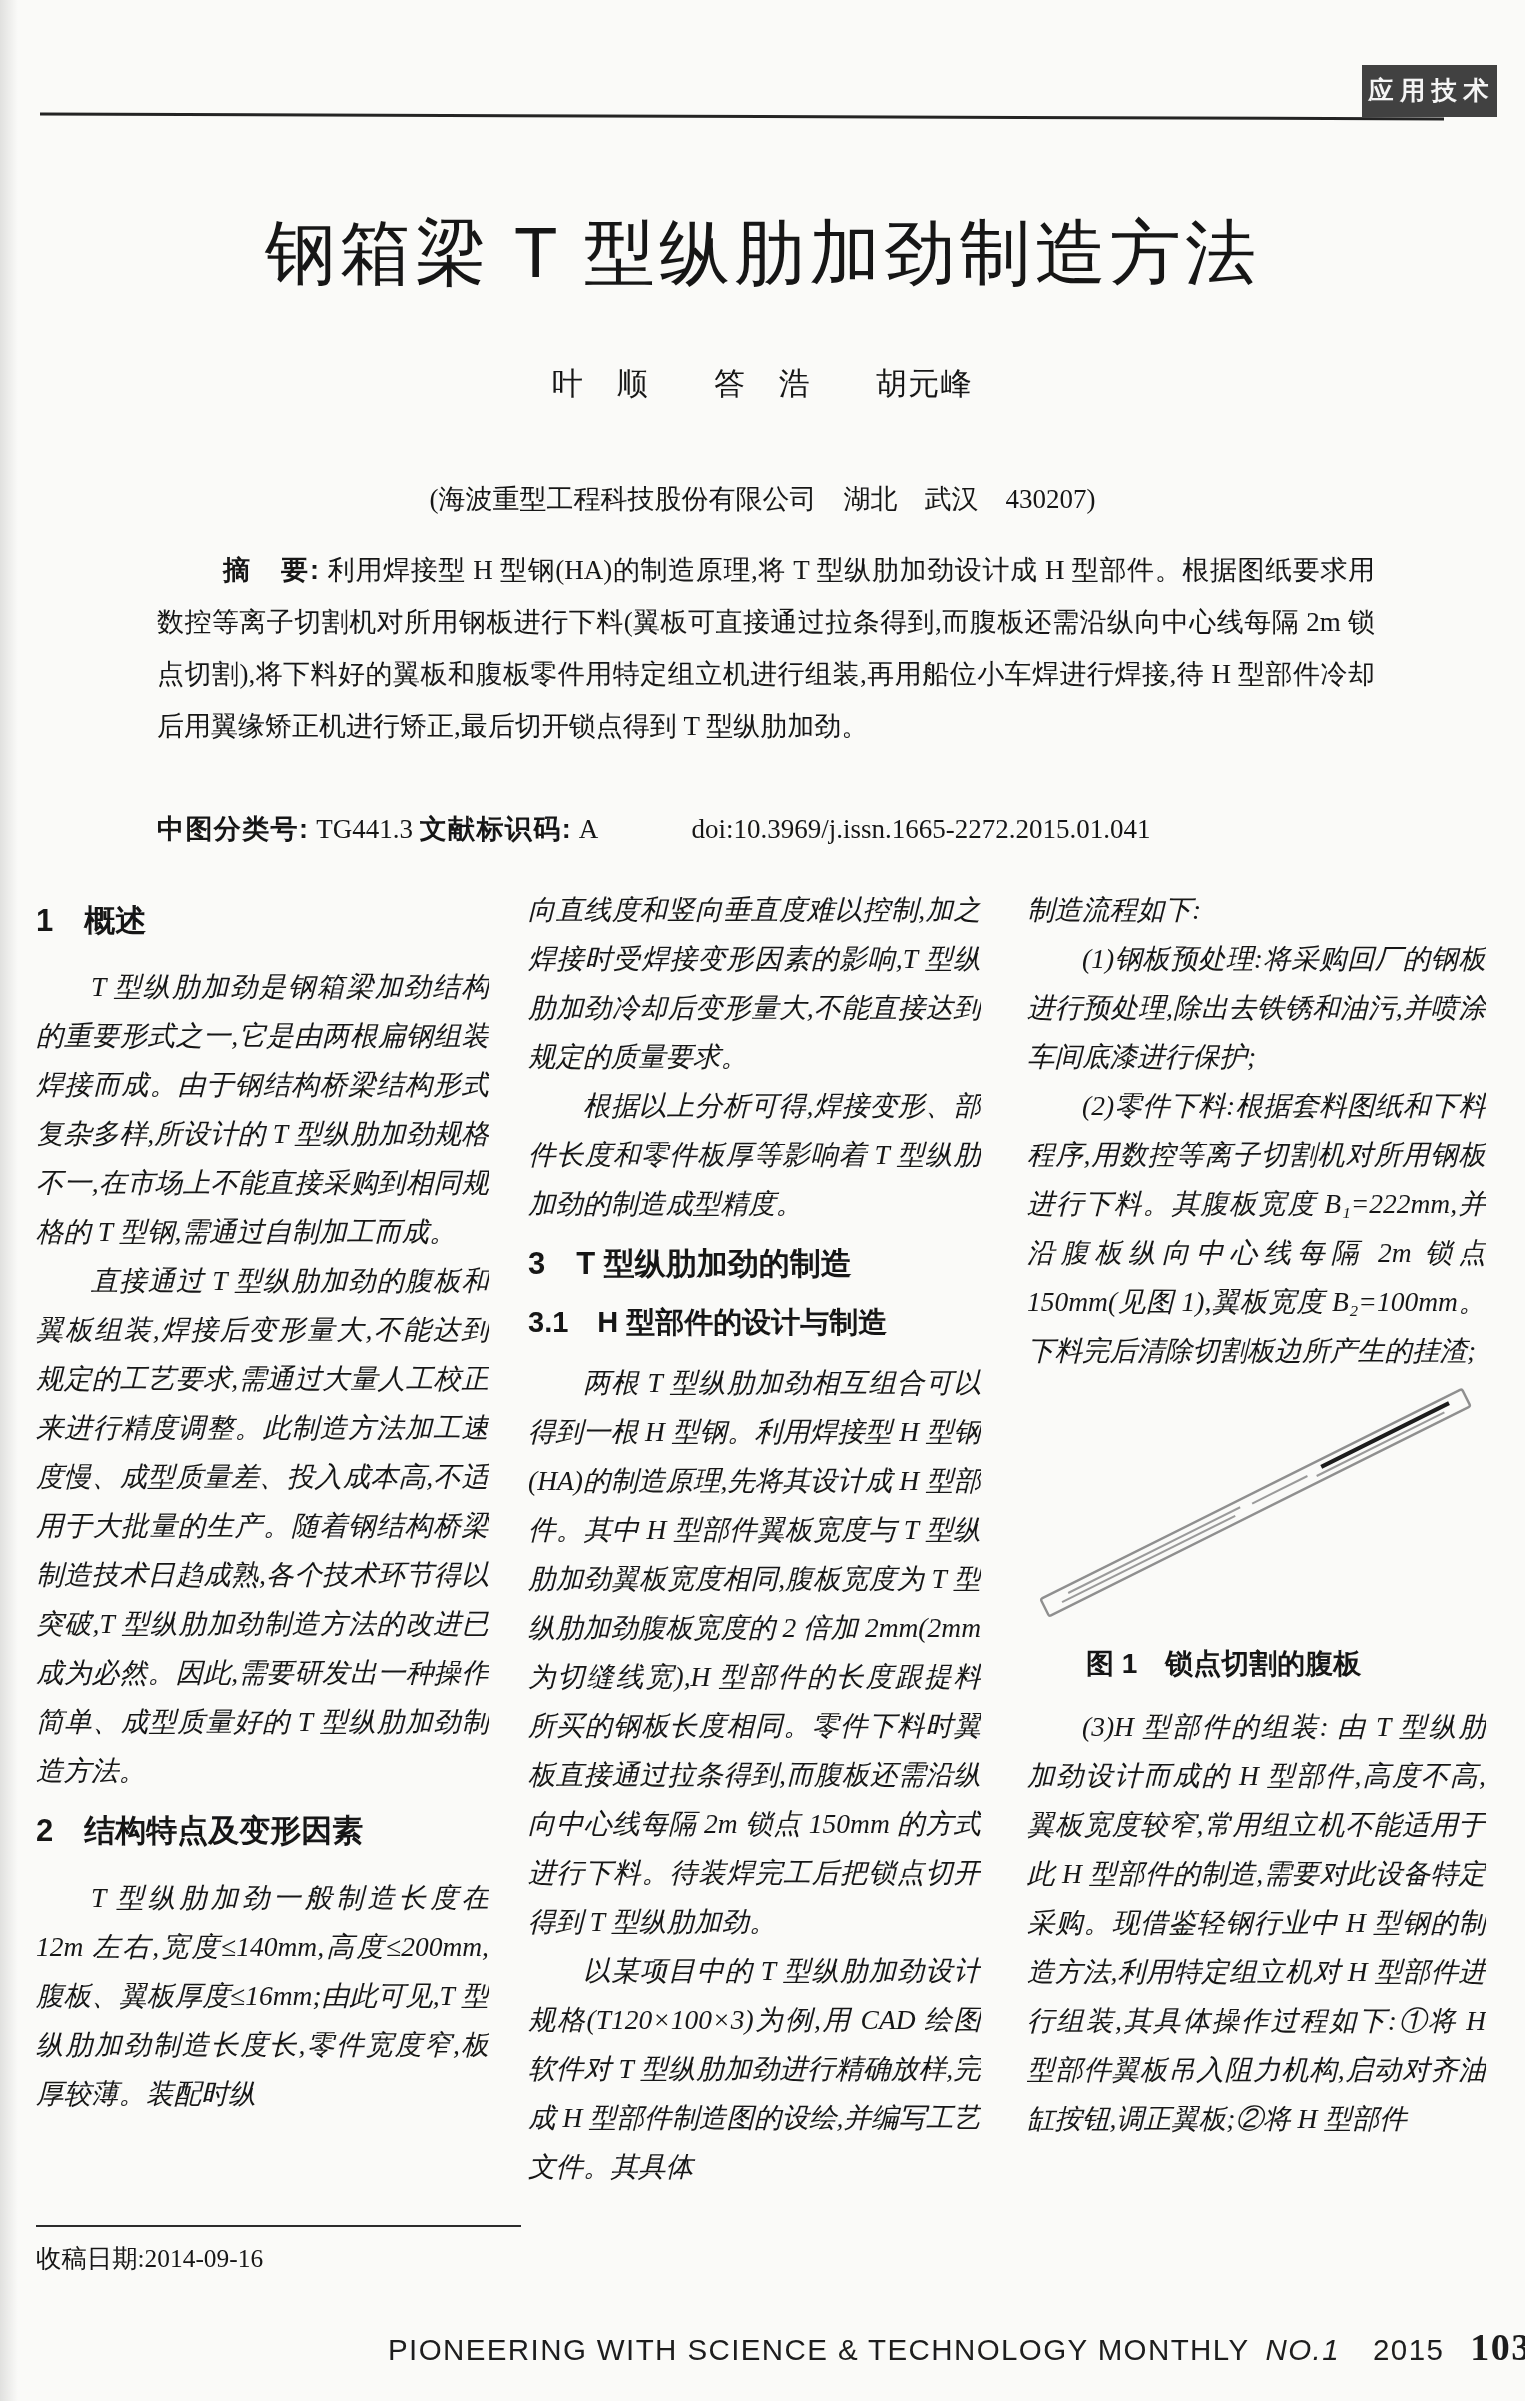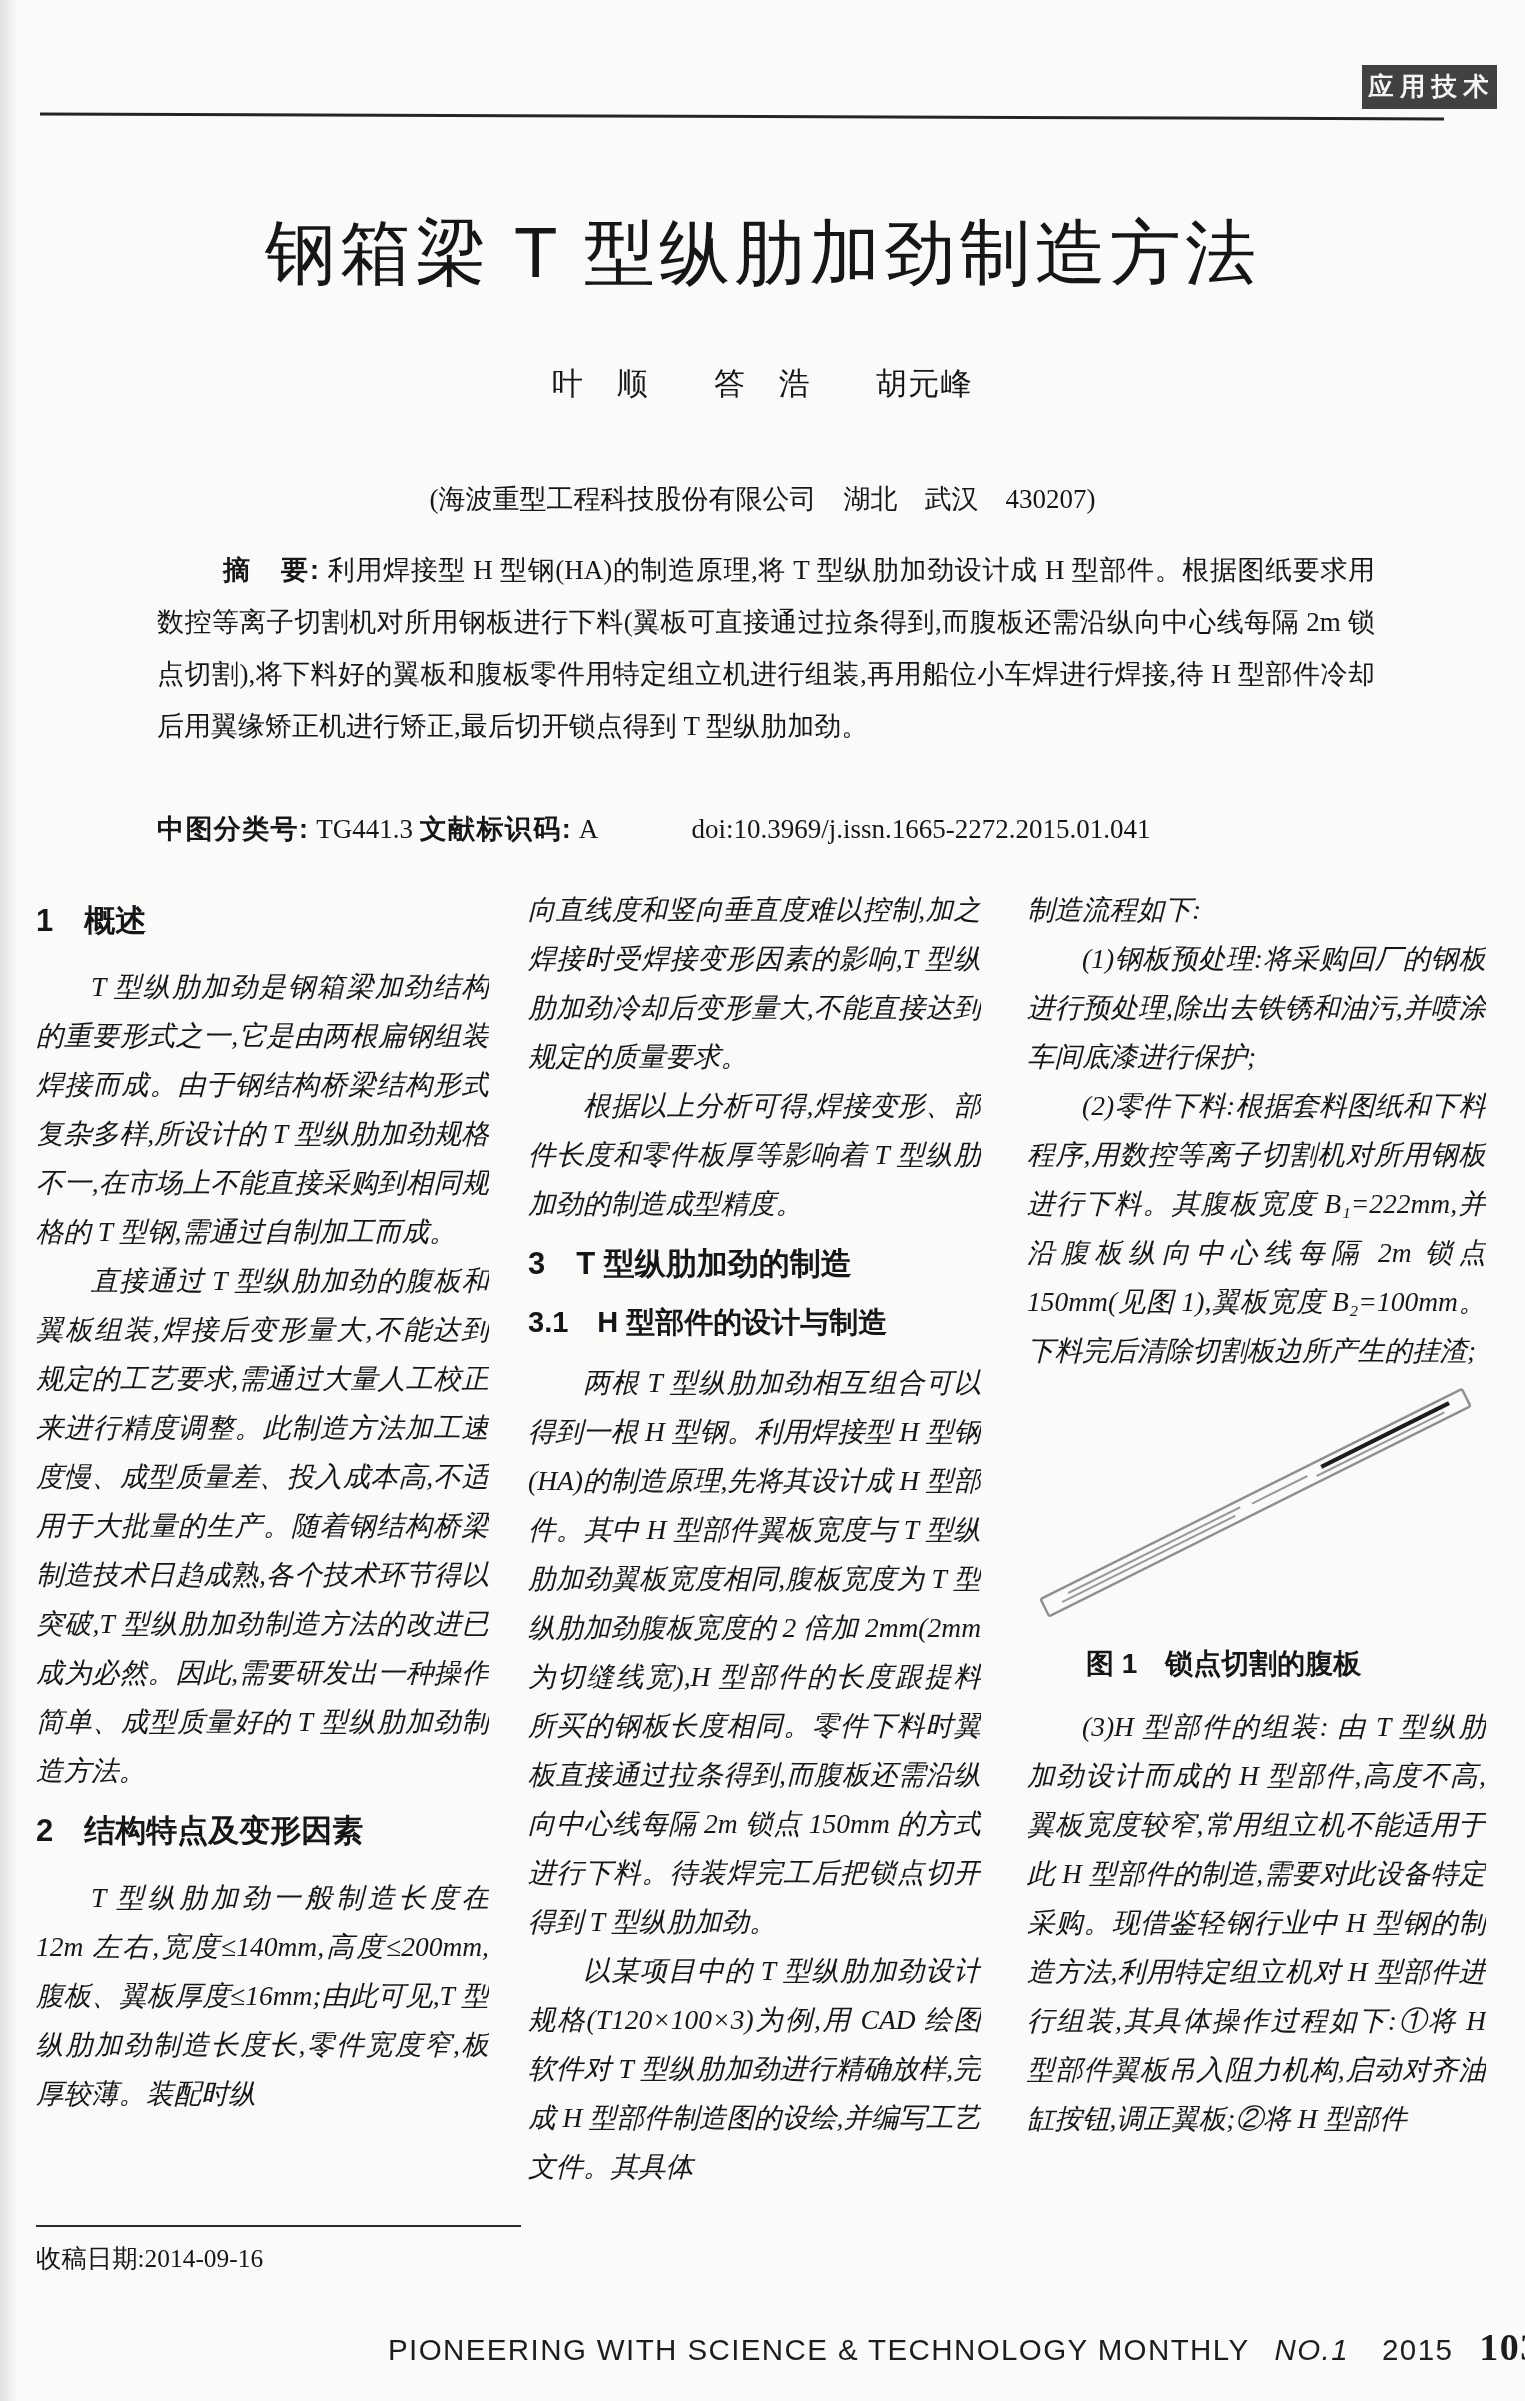--- a/index.html
+++ b/index.html
@@ -11,21 +11,21 @@
     position:relative; width:1525px; height:2401px; margin:0 auto;
     background:var(--page-bg); color:var(--ink);
     font-family:"Liberation Serif","DejaVu Serif",serif; overflow:hidden;
   }
   .page::before{
     content:""; position:absolute; left:0; top:0; bottom:0; width:18px;
     background:linear-gradient(to right, rgba(0,0,0,0.10), rgba(0,0,0,0));
     pointer-events:none;
   }
   .badge{
-    position:absolute; top:65px; left:1362px; width:135px; height:44px;
+    position:absolute; top:65px; left:1362px; width:135px; height:52px;
     background:var(--badge-bg); color:var(--badge-text);
     font-family:"Liberation Sans","DejaVu Sans",sans-serif; font-weight:bold;
     font-size:25.4px; letter-spacing:6.2px; display:flex; align-items:center;
     justify-content:center; padding-left:4.1px; box-sizing:border-box;
   }
   .top-rule{
     position:absolute; left:40px; top:115px; width:1404px; height:3.4px;
     background:#242424; transform:rotate(0.2deg);
   }
   .title{
@@ -84,21 +84,21 @@
   }
   .footnote{
     position:absolute; left:36px; top:2225px; width:485px;
     border-top:2.7px solid #2c2c2c; padding-top:15px; font-size:25.4px;
   }
   .footer{
     position:absolute; right:38px; top:2325px; width:1099px; text-align:right;
     font-family:"Liberation Sans","DejaVu Sans",sans-serif; font-size:29.5px;
     letter-spacing:1.4px; color:#1d1d1d; white-space:nowrap;
   }
-  .footer .issue{font-style:italic; margin-left:16px;}
+  .footer .issue{font-style:italic; margin-left:7px;}
   .footer .year{margin-left:23.4px;}
   .footer .pagenum{font-weight:bold; font-size:38px; margin-left:16.5px;
     font-family:"Liberation Serif","DejaVu Serif",serif;}
 </style>
 </head>
 <body>
 
 <div class="page">
 
   <div class="badge">应用技术</div>

